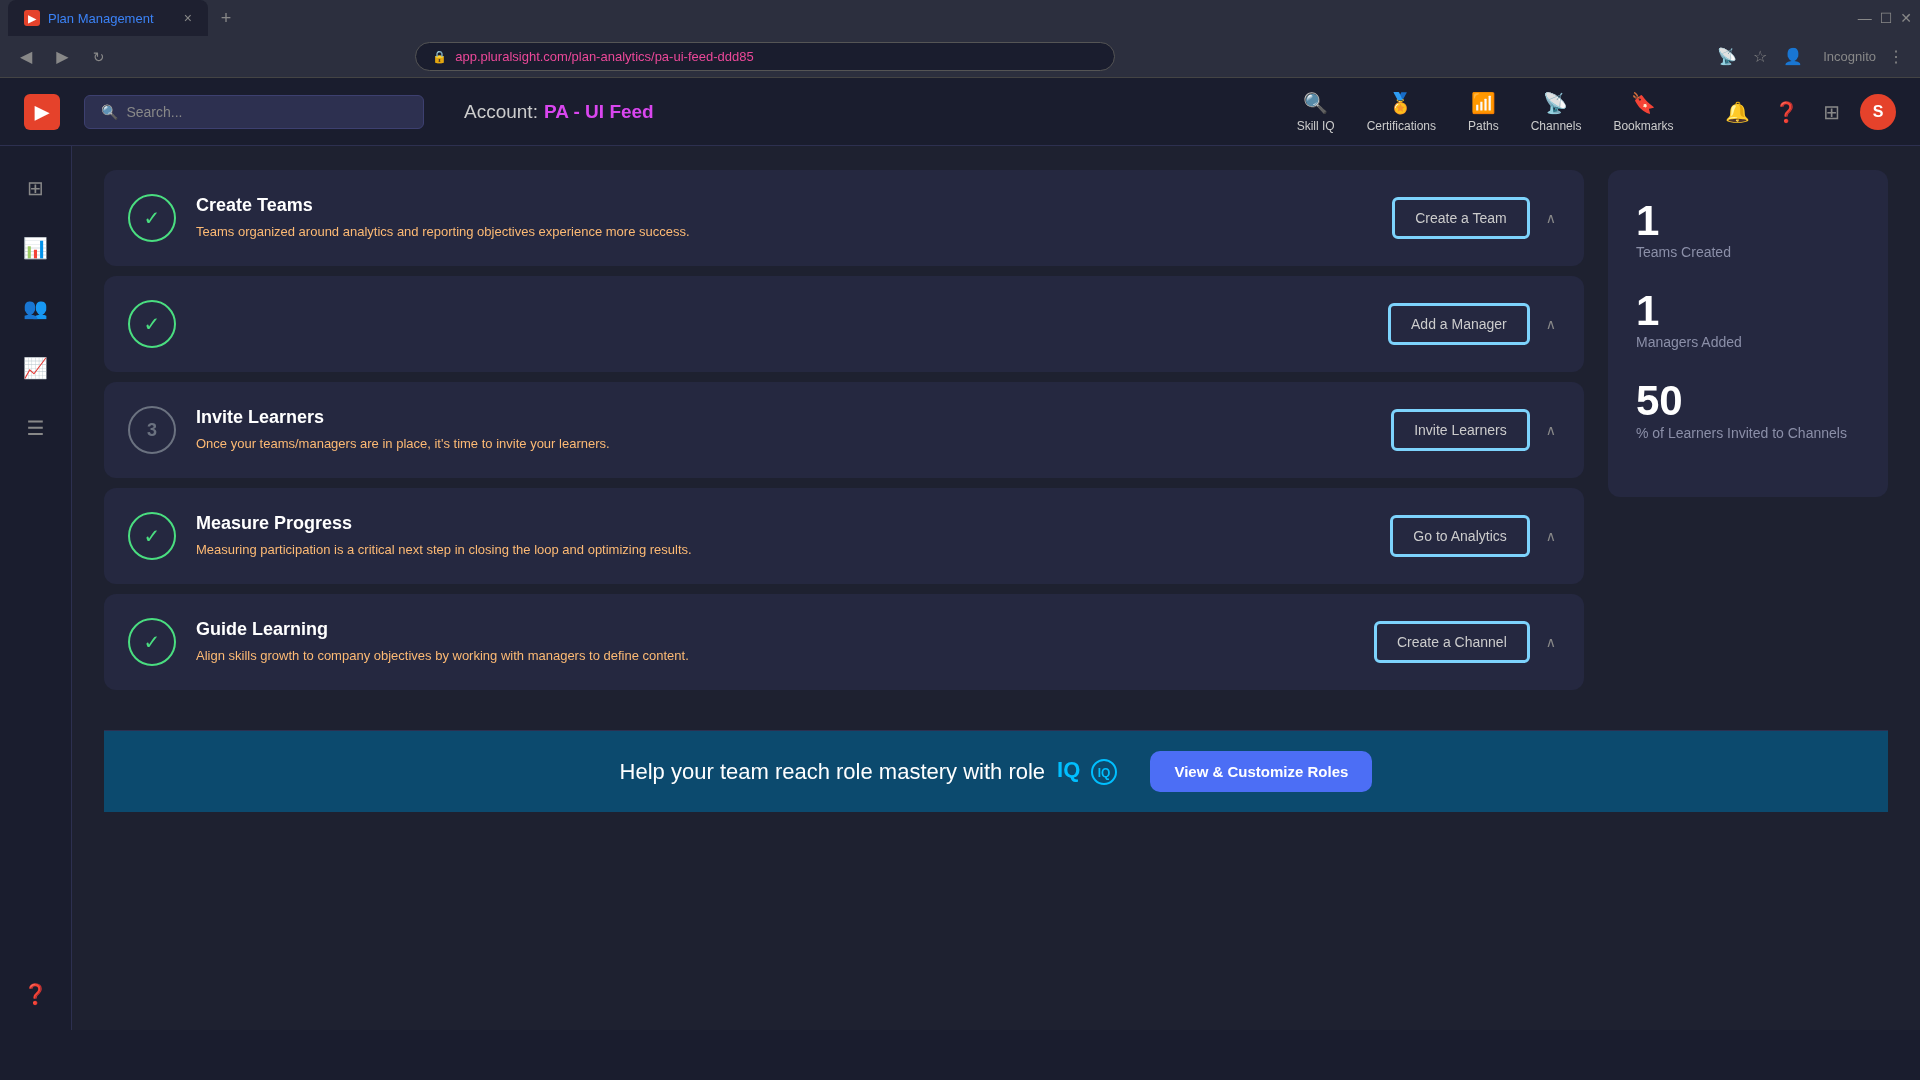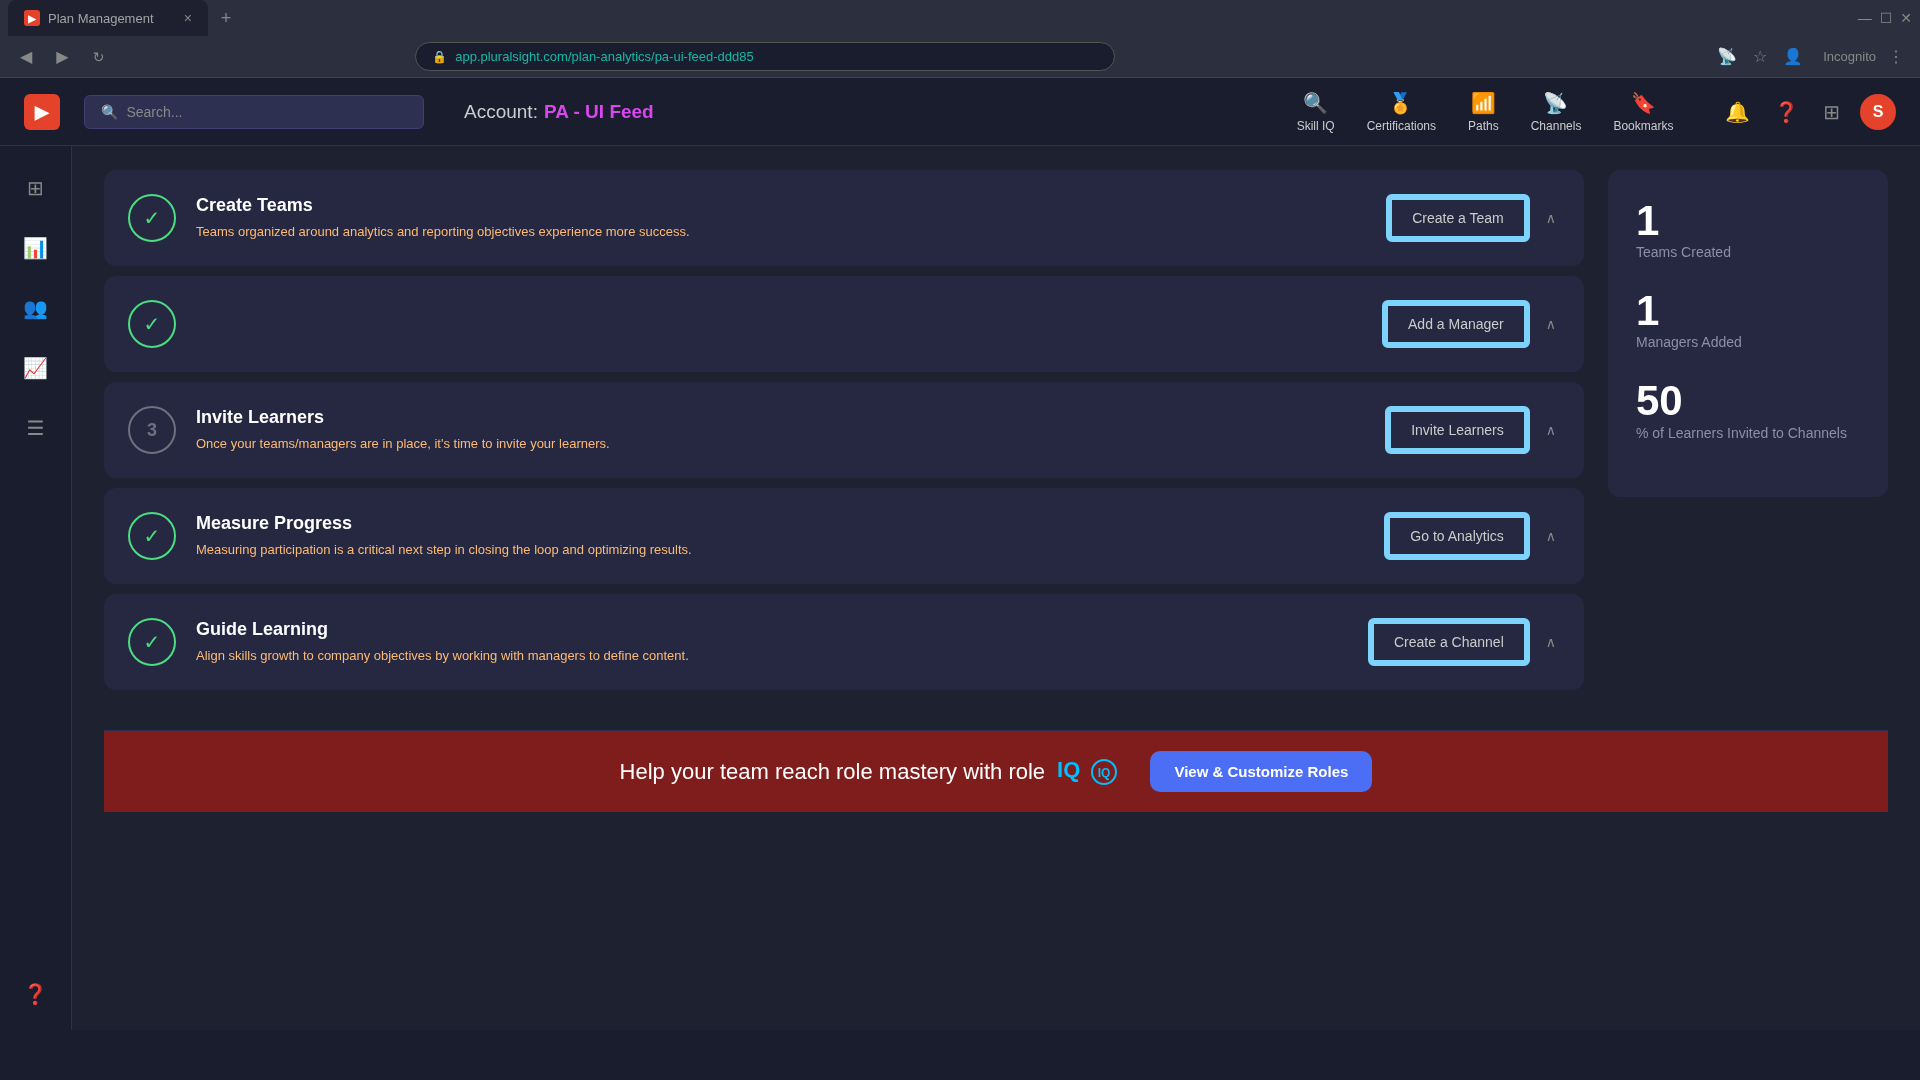--- a/index.html
+++ b/index.html
@@ -1,20 +1,20 @@
 <!DOCTYPE html>
 <html><head>
   <meta charset="utf-8">
   <style>
     * { margin: 0; padding: 0; box-sizing: border-box; }
     body { font-family: -apple-system, BlinkMacSystemFont, 'Segoe UI', sans-serif; background: #1a1d2e; color: #fff; width: 1920px; height: 1080px; overflow: hidden; }
     .tab-bar { display: flex; align-items: center; height: 36px; background: #2c2f3e; padding: 0 8px; gap: 4px; }
     .tab { display: flex; align-items: center; gap: 8px; background: #1e2030; border-radius: 8px 8px 0 0; padding: 6px 16px; height: 36px; min-width: 200px; }
     .tab-favicon { width: 16px; height: 16px; background: #e5422b; border-radius: 3px; display: flex; align-items: center; justify-content: center; font-size: 10px; color: white; font-weight: bold; }
-    .tab-title { font-size: 13px; color: #a3a3a3; flex: 1; }
+    .tab-title { font-size: 13px; color: #3b82f6; flex: 1; }
     .tab-close { color: #888; font-size: 14px; cursor: pointer; }
     .new-tab-btn { width: 28px; height: 28px; border-radius: 50%; border: none; background: transparent; color: #888; font-size: 18px; cursor: pointer; display: flex; align-items: center; justify-content: center; }
     .nav-bar { display: flex; align-items: center; background: #2c2f3e; height: 42px; padding: 0 12px; gap: 8px; border-bottom: 1px solid #444; }
     .nav-arrow { background: none; border: none; color: #888; font-size: 16px; cursor: pointer; padding: 4px 8px; }
     .nav-refresh { background: none; border: none; color: #888; font-size: 14px; cursor: pointer; padding: 4px 8px; }
     .address-bar { flex: 1; background: #1a1d2e; border: 1px solid #555; border-radius: 20px; padding: 6px 16px; font-size: 13px; color: #ccc; display: flex; align-items: center; gap: 8px; max-width: 700px; margin: 0 auto; }
     .nav-icons { display: flex; gap: 8px; align-items: center; margin-left: auto; }
     .nav-icon-btn { background: none; border: none; color: #888; font-size: 16px; cursor: pointer; padding: 4px; }
 
     
@@ -40,21 +40,21 @@
     .steps-column { flex: 1; display: flex; flex-direction: column; gap: 2px; }
     .stats-column { width: 280px; background: #252840; border-radius: 12px; padding: 28px; height: fit-content; }
 
     .step-card { background: #252840; border-radius: 12px; padding: 24px; display: flex; align-items: center; gap: 20px; margin-bottom: 8px; }
     .step-icon { width: 48px; height: 48px; border-radius: 50%; border: 2px solid #4ade80; display: flex; align-items: center; justify-content: center; flex-shrink: 0; color: #4ade80; font-size: 20px; }
     .step-icon.pending { border-color: #6b7280; color: #6b7280; }
     .step-content { flex: 1; }
     .step-title { font-size: 18px; font-weight: 600; color: #fff; margin-bottom: 6px; }
     .step-desc { font-size: 13px; color: #fdba74; line-height: 1.5; }
     .step-action { display: flex; align-items: center; gap: 12px; margin-left: auto; flex-shrink: 0; }
-    .action-btn { background: transparent; border: 6px solid #7dd3fc; color: #ccc; border-radius: 6px; padding: 10px 20px; font-size: 14px; cursor: pointer; white-space: nowrap; }
+    .action-btn { background: transparent; border: 3px solid #7dd3fc; color: #ccc; border-radius: 6px; padding: 10px 20px; font-size: 14px; cursor: pointer; white-space: nowrap; }
     .collapse-btn { background: none; border: none; color: #888; font-size: 14px; cursor: pointer; padding: 4px; }
 
     .stat-value { font-size: 42px; font-weight: 700; color: #fff; line-height: 1.1; }
     .stat-label { font-size: 14px; color: #8b8fa8; margin-bottom: 28px; }
     .customize-btn { background: #4c6ef5; border: none; color: #fff; border-radius: 10px; padding: 12px 24px; font-size: 15px; cursor: pointer; font-weight: 600; }
 
     .step-number { font-size: 18px; font-weight: 700; }
   </style>
 </head>
 <body>
@@ -72,21 +72,21 @@
     <span style="cursor:pointer;">✕</span>
   </div>
 </div>
 
 <div class="nav-bar">
   <button class="nav-arrow">◀</button>
   <button class="nav-arrow">▶</button>
   <button class="nav-refresh">↻</button>
   <div class="address-bar">
     <span style="color:#4ade80; font-size:12px;">🔒</span>
-    <span style="font-size:13px; color:#14b8a6;">app.pluralsight.com/plan-analytics/pa-ui-feed-ddd85</span>
+    <span style="font-size:13px; color:#ec4899;">app.pluralsight.com/plan-analytics/pa-ui-feed-ddd85</span>
   </div>
   <div class="nav-icons">
     <button class="nav-icon-btn">📡</button>
     <button class="nav-icon-btn">☆</button>
     <button class="nav-icon-btn">👤</button>
     <span style="color:#888; font-size:13px;margin-left:8px;">Incognito</span>
     <button class="nav-icon-btn">⋮</button>
   </div>
 </div>
 
@@ -225,21 +225,21 @@
           <div class="stat-value">1</div>
           <div class="stat-label">Managers Added</div>
         </div>
         <div>
           <div class="stat-value">50</div>
           <div class="stat-label">% of Learners Invited to Channels</div>
         </div>
       </div>
     </div>
 
-    <div style="margin-top: 32px; background: #7f1d1d; padding: 20px 32px; display:flex; align-items:center; justify-content:center; gap:32px; border-top: 1px solid #2d3050;">
+    <div style="margin-top: 32px; background: #0c4a6e; padding: 20px 32px; display:flex; align-items:center; justify-content:center; gap:32px; border-top: 1px solid #2d3050;">
       <div style="display:flex; align-items:center; gap:12px;">
         <span style="font-size:22px; color:#fff;">Help your team reach role mastery with role</span>
         <span style="color:#00bfff; font-size:22px; font-weight:700;">
           IQ
           <svg width="28" height="28" viewBox="0 0 28 28" style="vertical-align:middle; margin-left:4px;">
             <circle cx="14" cy="14" r="12" fill="none" stroke="#00bfff" stroke-width="2"></circle>
             <text x="14" y="19" text-anchor="middle" fill="#00bfff" font-size="12" font-weight="bold">IQ</text>
           </svg>
         </span>
       </div>

